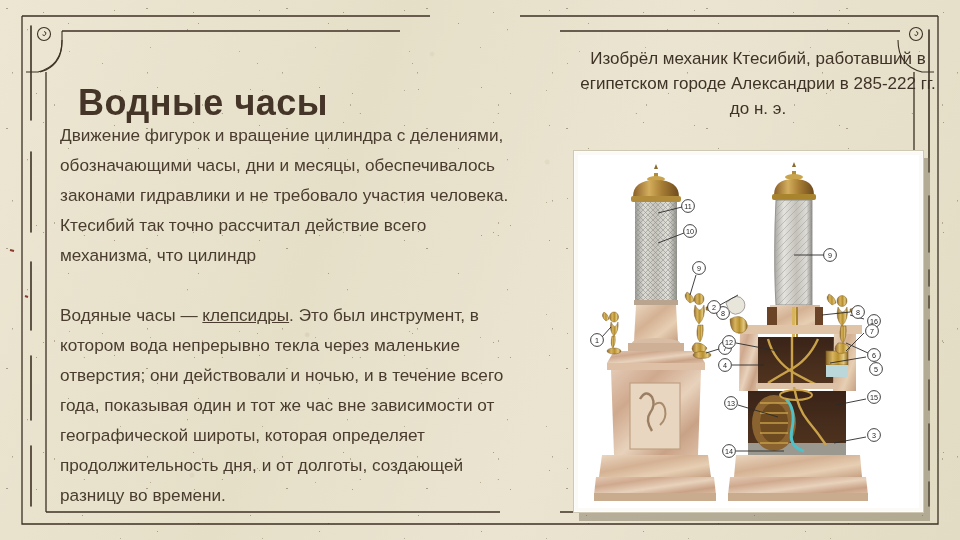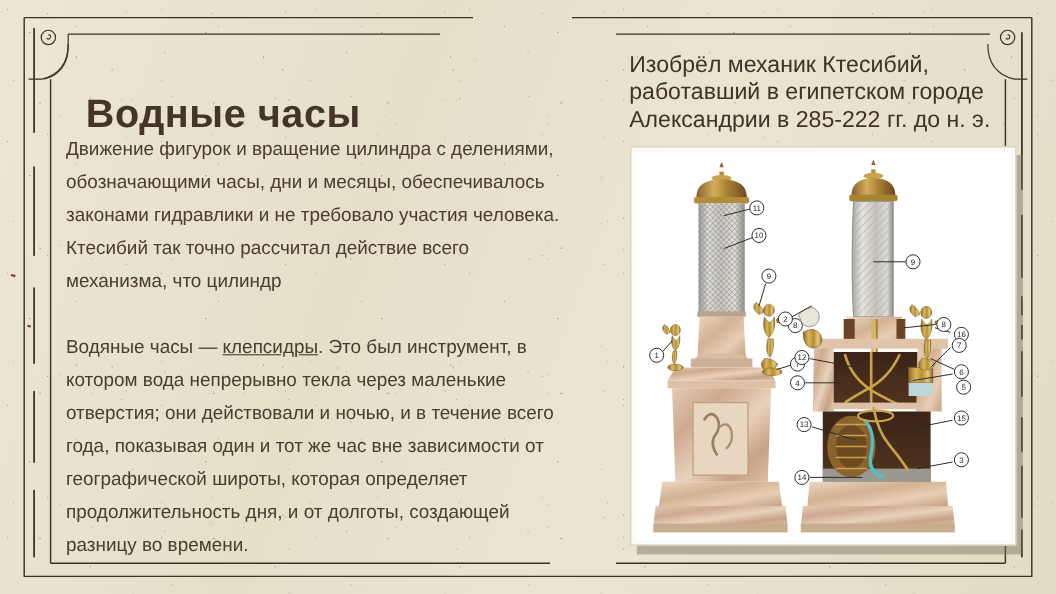--- a/index.html
+++ b/index.html
@@ -61,26 +61,26 @@
     position:absolute;left:60px;top:120px;width:460px;height:420px;
     font-size:17.2px;line-height:30px;color:#4a3c2e;
     font-family:"Liberation Sans", sans-serif;
     overflow:hidden;z-index:3;
   }
   #body-text p{margin:0 0 30px 0;}
   #body-text .underline{text-decoration:underline;}
   
   #caption{
     position:absolute;left:572px;top:46px;width:372px;
-    font-size:21px;line-height:25px;color:#3f3226;
+    text-align:center;font-size:17px;line-height:25px;color:#3f3226;
     font-family:"Liberation Sans", sans-serif;z-index:4;
   }
   
   #picture-frame{
-    position:absolute;left:573px;top:133px;width:357px;height:371px;z-index:5;
+    position:absolute;left:573px;top:150px;width:357px;height:371px;z-index:5;
   }
   .pic-shadow{
     position:absolute;left:6px;top:8px;width:351px;height:363px;
     background:rgba(120,108,86,.45);
   }
   .pic-mat{
     position:absolute;left:0;top:0;width:349px;height:361px;
     background:#fbfaf6;border:1px solid #cfc8b3;
     box-shadow:0 0 0 1px rgba(255,255,255,.6) inset;
   }

